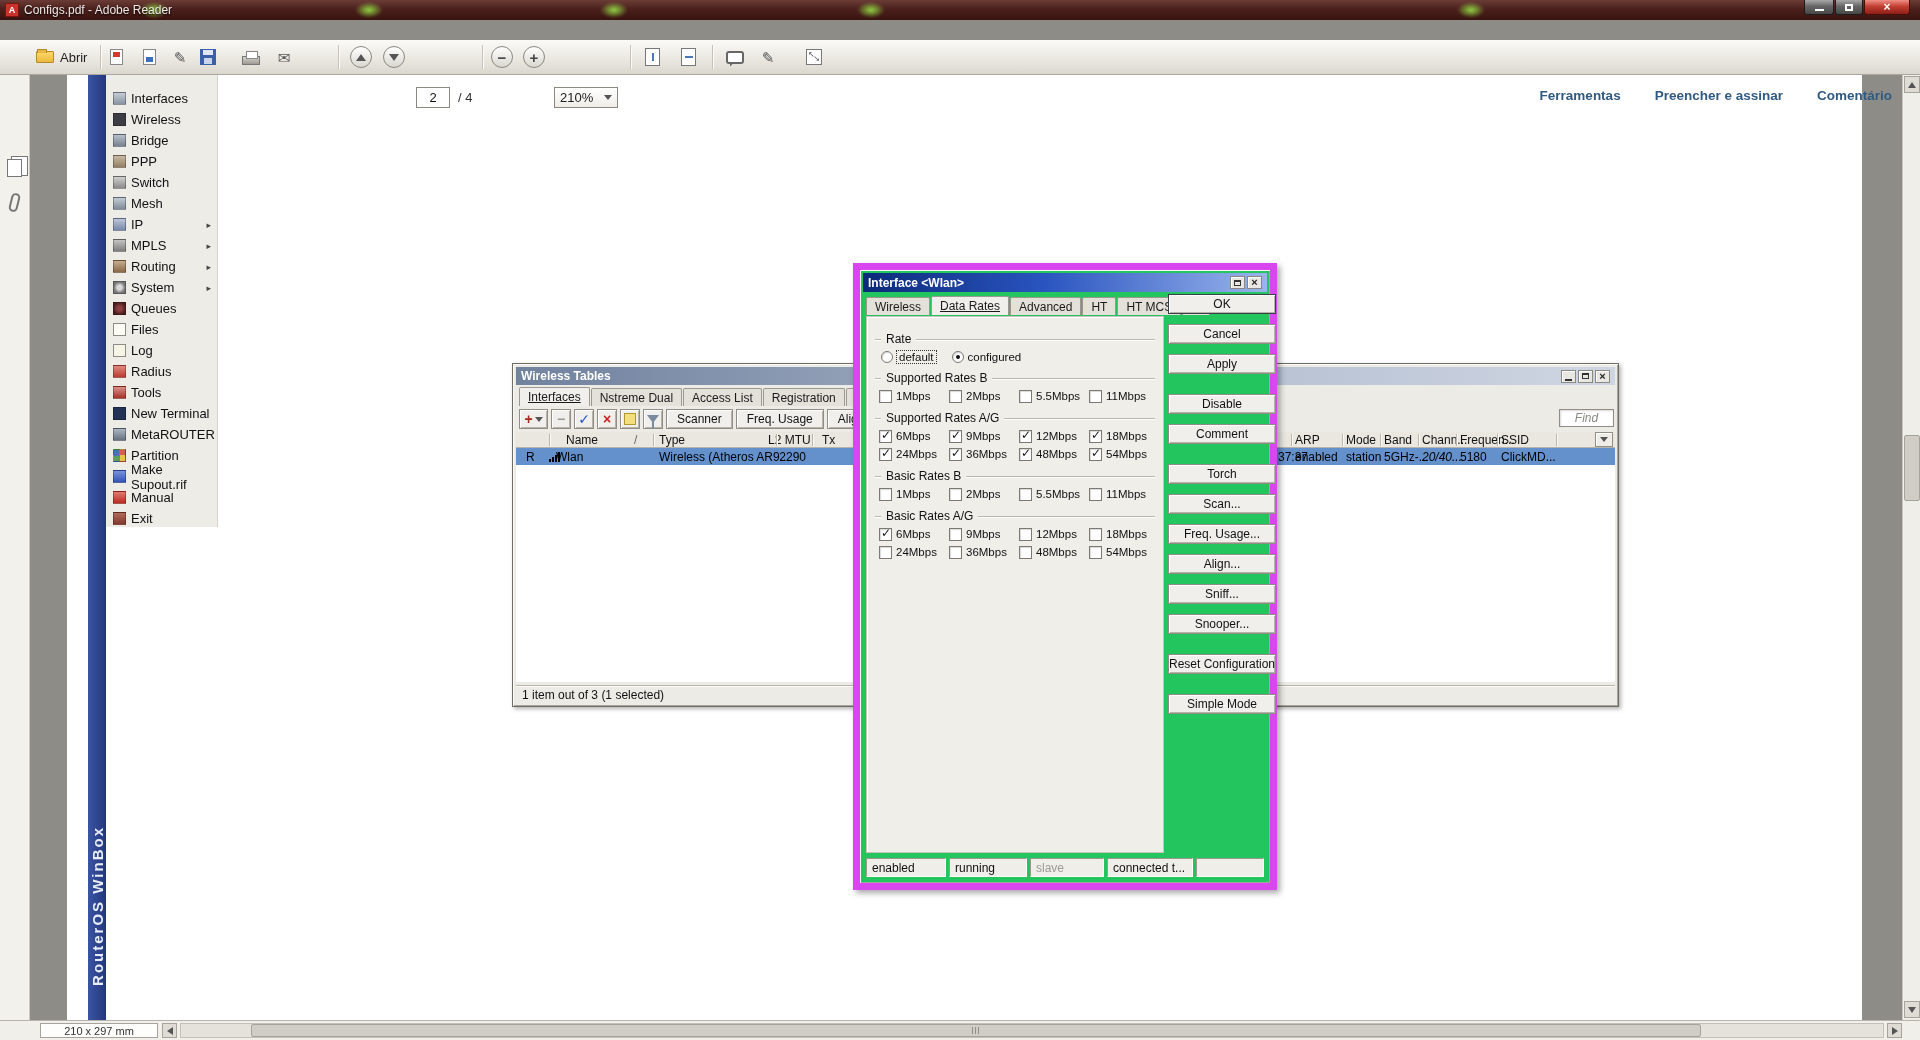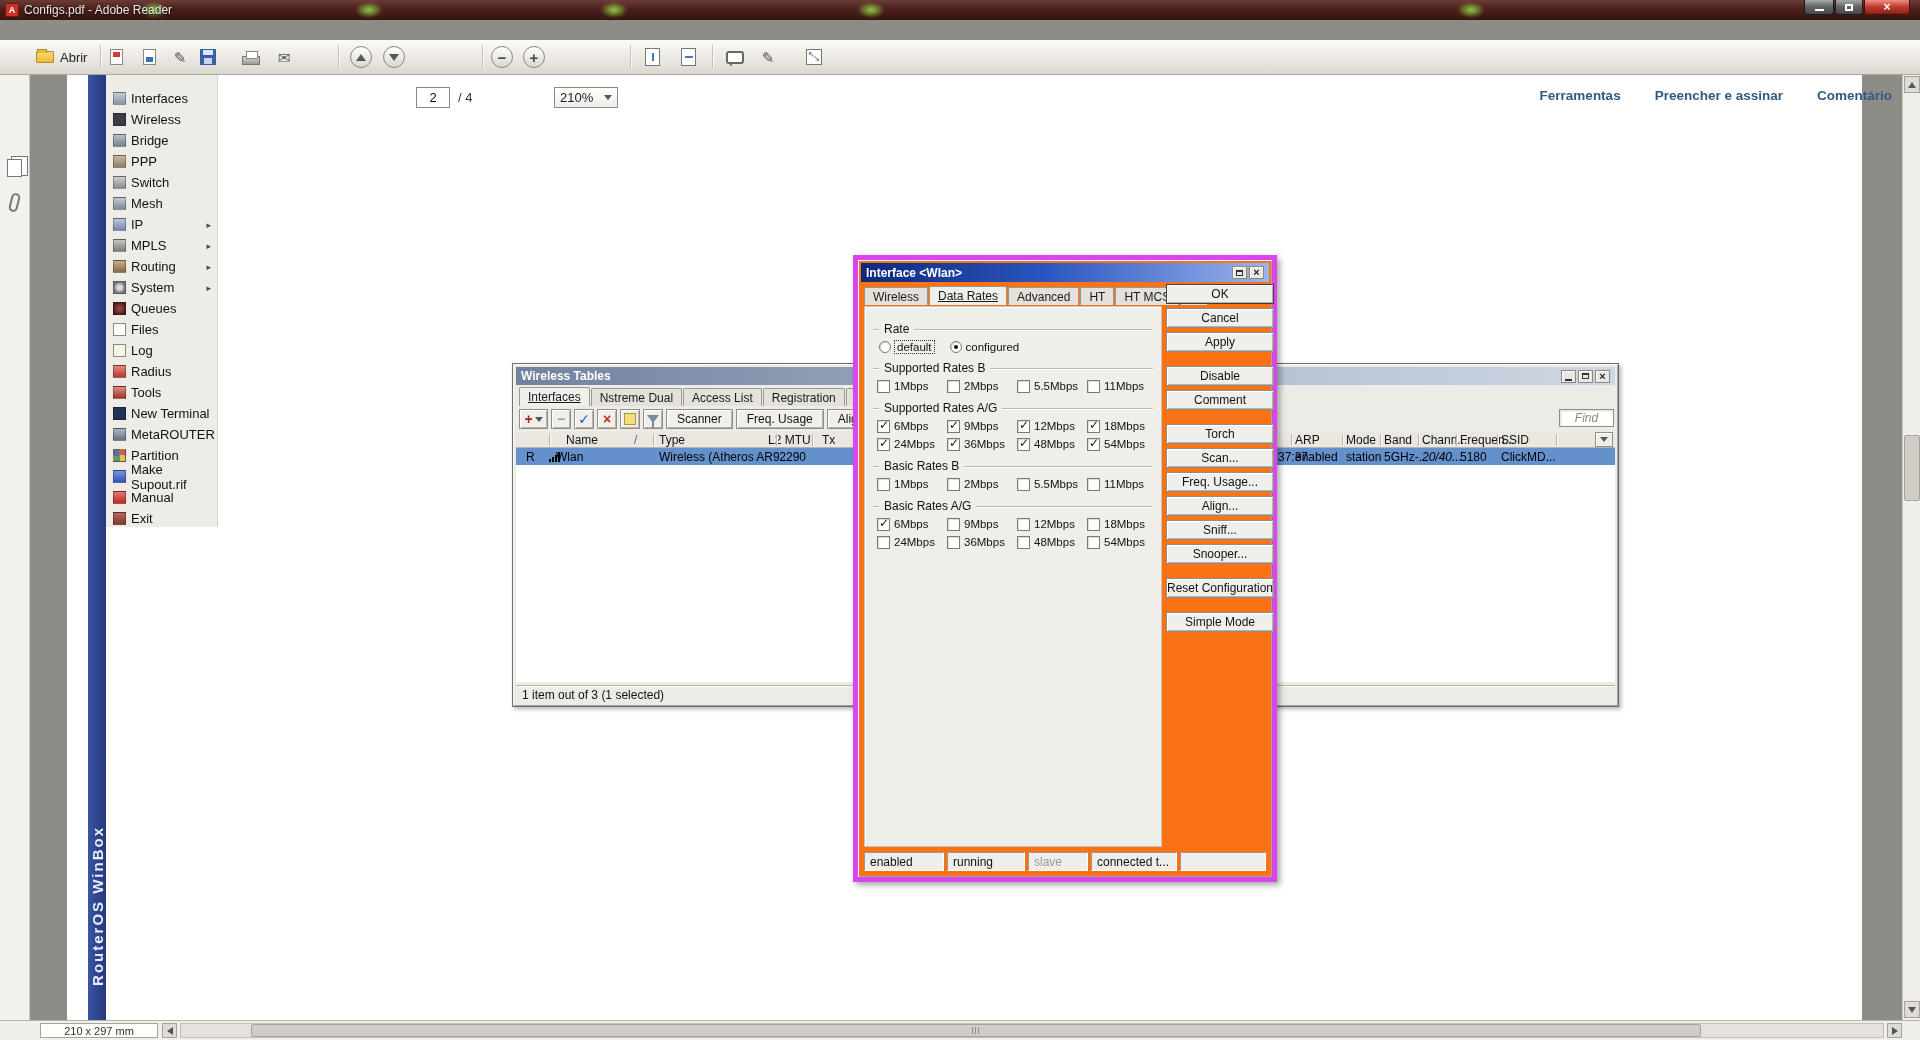--- a/index.html
+++ b/index.html
@@ -147,43 +147,43 @@
   .wbody{position:absolute;left:3px;right:3px;top:84px;bottom:24px;background:#fff;}
   .wrow{position:absolute;left:0;right:0;top:0;height:17px;background:#6490cc;}
   .rv{position:absolute;top:2px;font-size:12px;color:#000;white-space:nowrap;}
   .wifi{position:absolute;left:33px;top:4px;display:flex;align-items:flex-end;gap:1px;height:10px;}
   .wifi i{display:block;width:2px;background:#000;}
   .wstatus{position:absolute;left:3px;right:3px;bottom:3px;height:18px;background:#edebe5;
     border-top:1px solid #b5b3aa;box-shadow:inset 0 1px 0 #fbfaf7;font-size:12px;color:#111;
     display:flex;align-items:center;padding-left:6px;}
 
   
-  .dlg{position:absolute;left:786px;top:180px;width:424px;height:627px;z-index:10;background:#f97316;
-    border:5px solid #d946ef;box-shadow:inset 1px 1px 0 #fbfaf7,inset -1px -1px 0 #a6a49c,3px 3px 6px rgba(0,0,0,.35);}
+  .dlg{position:absolute;left:786px;top:188px;width:424px;height:627px;z-index:10;background:#22c55e;
+    border:7px solid #d946ef;box-shadow:inset 1px 1px 0 #fbfaf7,inset -1px -1px 0 #a6a49c,3px 3px 6px rgba(0,0,0,.35);}
   .dtitle{position:absolute;left:3px;right:3px;top:3px;height:19px;
     background:linear-gradient(90deg,#0c2a7a,#2a55c0 45%,#9ab4ec);display:flex;align-items:center;
     color:#fff;font-weight:700;font-size:12px;padding:0 5px;}
   .dpane{position:absolute;left:6px;top:46px;width:298px;bottom:30px;border:1px solid #c6c4bc;
     box-shadow:inset 1px 1px 0 #fff;background:#efeee9;padding:8px 0 0 12px;}
   .ghead{display:flex;align-items:center;gap:5px;font-size:12px;color:#111;margin:7px 8px 3px -4px;white-space:nowrap;}
   .ghead::before{content:"";width:6px;height:1px;background:#b9b7ae;box-shadow:0 1px 0 #fff;}
   .ghead::after{content:"";flex:1;height:1px;background:#b9b7ae;box-shadow:0 1px 0 #fff;}
   .cbgrid{display:grid;grid-template-columns:repeat(4,70px);row-gap:2px;}
   .cbitem{display:flex;align-items:center;gap:4px;height:16px;font-size:11.5px;color:#111;white-space:nowrap;}
   .ckb{width:13px;height:13px;flex:0 0 13px;background:#fff;border:1px solid #7b7971;
     box-shadow:inset 1px 1px 1px rgba(0,0,0,.15);position:relative;}
   .ckb.on::after{content:"✓";position:absolute;left:1px;top:-2px;font-size:12px;font-weight:700;color:#111;line-height:1;}
   .radios{display:flex;gap:16px;margin:3px 0 2px 2px;}
   .ritem{display:flex;align-items:center;gap:4px;font-size:11.5px;height:15px;color:#111;}
   .rad{width:12px;height:12px;border-radius:50%;background:#fff;border:1px solid #7b7971;
     box-shadow:inset 1px 1px 1px rgba(0,0,0,.15);position:relative;}
   .rad.on::after{content:"";position:absolute;left:3px;top:3px;width:4px;height:4px;border-radius:50%;background:#111;}
   .focusbox{outline:1px dotted #333;padding:0 2px;}
   .dbtns{position:absolute;left:308px;top:24px;width:108px;display:flex;flex-direction:column;}
-  .dbtn{height:20px;margin-bottom:4px;background:#f0efeb;border:1px solid #8f8d84;
+  .dbtn{height:20px;margin-bottom:10px;background:#f0efeb;border:1px solid #8f8d84;
     box-shadow:inset 1px 1px 0 #fff,inset -1px -1px 0 #b5b3aa;font-size:12px;display:flex;align-items:center;
     justify-content:center;color:#111;white-space:nowrap;}
   .dbtn.default{border-color:#3a3f47;}
   .dbtn.gap{margin-top:10px;}
   .dstatus{position:absolute;left:6px;right:6px;bottom:6px;height:19px;display:flex;gap:3px;font-size:12px;color:#111;}
   .scell{border:1px solid;border-color:#9b998f #fdfdfb #fdfdfb #9b998f;background:#efeee9;
     display:flex;align-items:center;padding:0 5px;white-space:nowrap;overflow:hidden;}
   .scell.dim{color:#9b9b94;}
 
   
@@ -675,21 +675,21 @@
             <div class="dbtn">Freq. Usage...</div>
             <div class="dbtn">Align...</div>
             <div class="dbtn">Sniff...</div>
             <div class="dbtn">Snooper...</div>
             <div class="dbtn gap">Reset Configuration</div>
             <div class="dbtn gap">Simple Mode</div>
           </div>
         <div class="dstatus" id="dlg-status">
             <div class="scell" style="width: 80px;">enabled</div>
             <div class="scell" style="width: 78px;">running</div>
-            <div class="scell dim" style="width: 60px;">slave</div>
+            <div class="scell dim" style="width: 74px;">slave</div>
             <div class="scell" style="width: 86px;">connected t...</div>
             <div class="scell" style="flex: 1 1 0%;"></div>
           </div>
       </div>
 
     </div>
   </div>
 
   <div class="vscroll">
     <div class="sbtn" style="top:1px">

